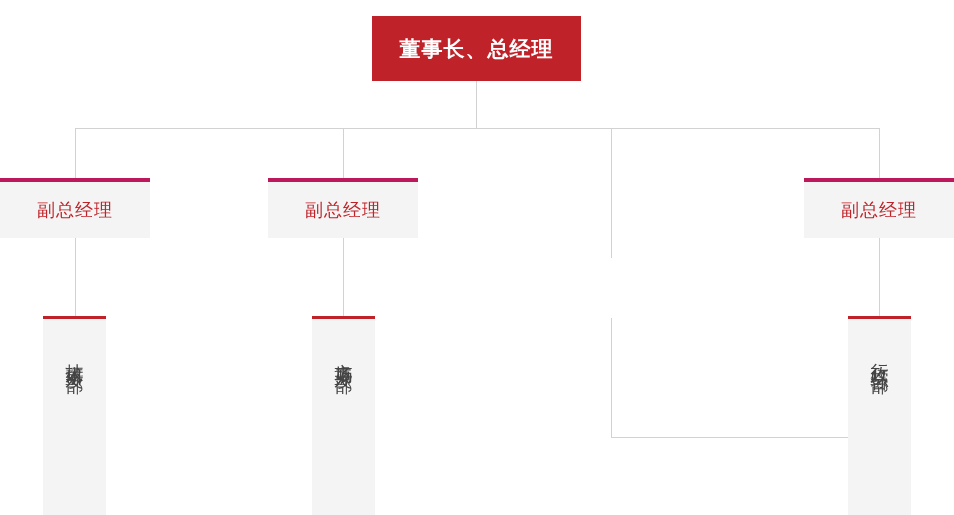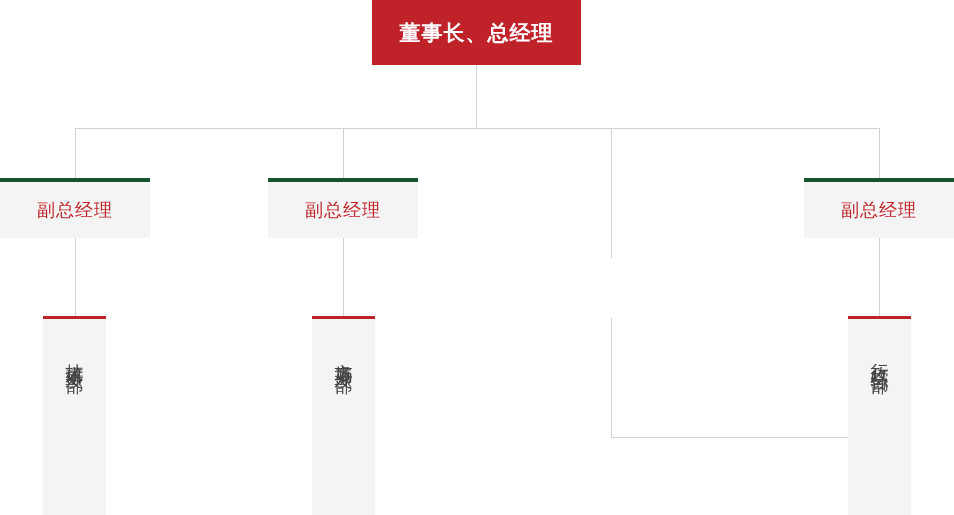--- a/index.html
+++ b/index.html
@@ -42,21 +42,21 @@
     background: #bf2229;
     color: #ffffff;
     font-size: 21px;
     font-weight: bold;
     letter-spacing: 1px;
   }
 
   
   .node-manager {
     background: #f4f4f4;
-    border-top: 4px solid #14532d;
+    border-top: 4px solid #be185d;
     color: #bf2229;
     font-size: 18px;
     letter-spacing: 1px;
     text-align: right;
   }
 
   
   .node-dept {
     background: #f4f4f4;
     border-top: 3px solid #bf2229;
@@ -90,21 +90,21 @@
 
   <div class="line line-v" style="left:75px; top:238px; height:78px;"></div>
 
   <div class="line line-v" style="left:343px; top:238px; height:78px;"></div>
 
   <div class="line line-v" style="left:879px; top:238px; height:78px;"></div>
 
   <div class="line line-v" style="left:611px; top:318px; height:120px;"></div>
   <div class="line line-h" style="left:611px; top:437px; width:238px;"></div>
 
-  <div class="node node-root" style="left:372px; top:0px; width:209px; height:65px;">董事长、总经理</div>
+  <div class="node node-root" style="left:372px; top:16px; width:209px; height:65px;">董事长、总经理</div>
 
   <div class="node node-manager" style="left:0px; top:178px; width:150px; height:60px;">副总经理</div>
 
   <div class="node node-manager" style="left:268px; top:178px; width:150px; height:60px;">副总经理</div>
 
 
   <div class="node node-manager" style="left:804px; top:178px; width:150px; height:60px;">副总经理</div>
 
   <div class="node node-dept" style="left:43px; top:316px; width:63px; height:199px;">
     <span class="vertical-label">技术研发部</span>

